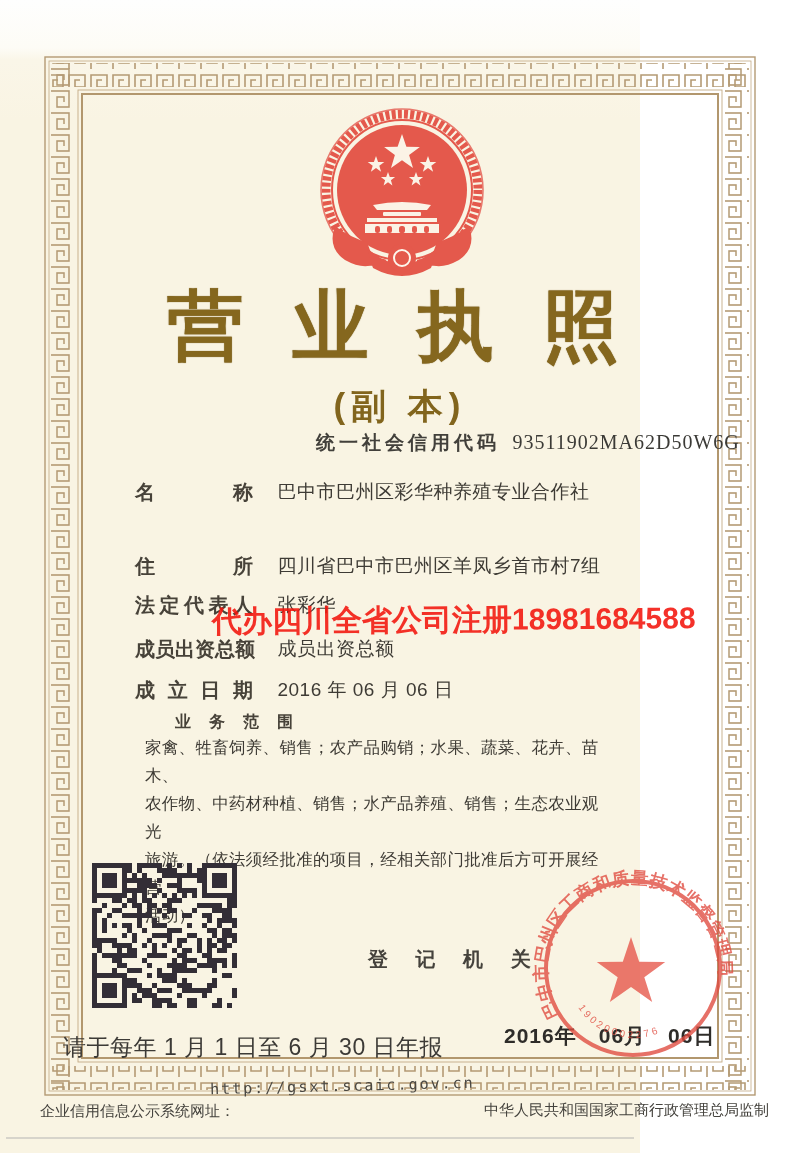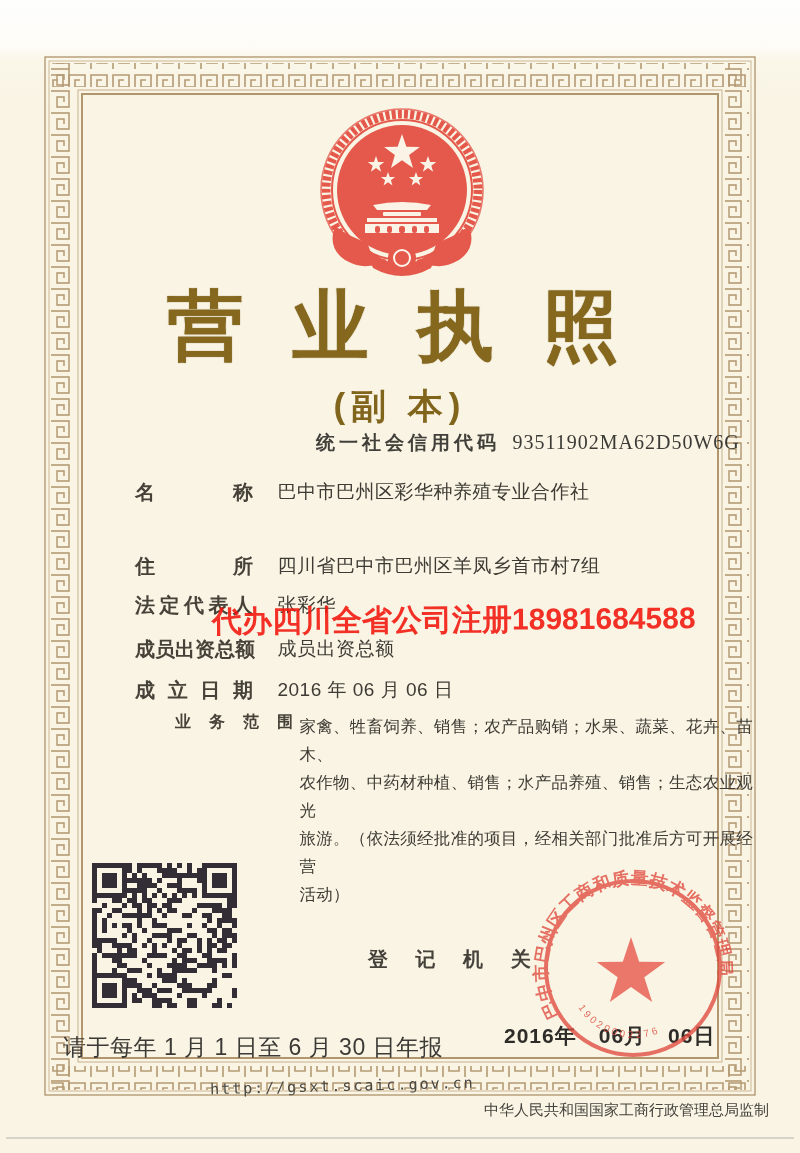--- a/index.html
+++ b/index.html
@@ -2,21 +2,21 @@
 <html><head>
 <meta charset="utf-8">
 <style>
   html,body{margin:0;padding:0;}
   body{
     width:800px;height:1153px;position:relative;overflow:hidden;
     background:#ffffff;
     font-family:"Liberation Sans", sans-serif;
   }
   .scan{
-    position:absolute;left:0;top:0;width:800px;height:1153px;
+    position:absolute;left:0;top:0;width:640px;height:1153px;
     background:linear-gradient(#fefefe 0px,#fdfcf6 48px,#faf6e8 60px,#f9f4e3 120px,#f9f4e3 100%);
   }
   .scan-bottom-line{
     position:absolute;left:6px;right:6px;top:1137px;height:2px;
     background:#c9c6c0;opacity:.7;
   }
   svg.layer{position:absolute;left:0;top:0;}
   
   .title{
     position:absolute;left:0;top:276px;width:800px;text-align:center;
@@ -44,21 +44,21 @@
     display:inline-block;margin-left:20px;vertical-align:top;
     font-size:19px;color:#3e3b35;letter-spacing:0.5px;
   }
   .scope-row{position:absolute;left:135px;top:712px;}
   .scope-label{
     display:inline-block;width:118px;vertical-align:top;
     font-size:16px;font-weight:bold;color:#474239;
     text-align:justify;text-align-last:justify;margin-left:40px;
   }
   .scope-lines{
-    display:inline-block;margin-left:2px;vertical-align:top;width:460px;
+    display:inline-block;margin-left:10px;vertical-align:top;width:460px;
     font-size:16.5px;color:#3e3b35;line-height:28px;letter-spacing:0.3px;
   }
   
   .watermark{
     position:absolute;left:212px;top:600px;width:460px;
     font-size:30px;font-weight:bold;color:#f3150d;opacity:.88;
     letter-spacing:0px;white-space:nowrap;z-index:9;
     transform:rotate(-0.4deg);
   }
   
@@ -634,16 +634,17 @@
       </text>
       <polygon points="631,937 639.2,961.7 665.2,961.9 644.3,977.3 652.2,1002.1 631,987 609.8,1002.1 617.7,977.3 596.8,961.9 622.8,961.7" fill="#e65549"></polygon>
       <text font-size="10" fill="#e04a3e" letter-spacing="3" font-family="Liberation Sans, sans-serif">
         <textPath href="#arcBot" startOffset="4">19020002276</textPath>
       </text>
     </g>
   </svg>
 
   <div class="annual-note">请于每年 1 月 1 日至 6 月 30 日年报</div>
   <div class="site-url">http://gsxt.scaic.gov.cn</div>
+  <div class="footer-left">企业信用信息公示系统网址：</div>
   <div class="footer-right">中华人民共和国国家工商行政管理总局监制</div>
 
   <div class="scan-bottom-line"></div>
 </div>
 
 </body></html>

